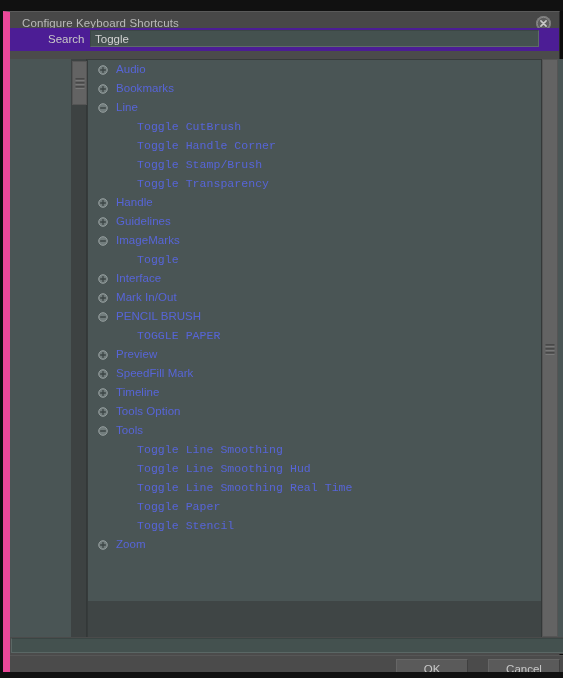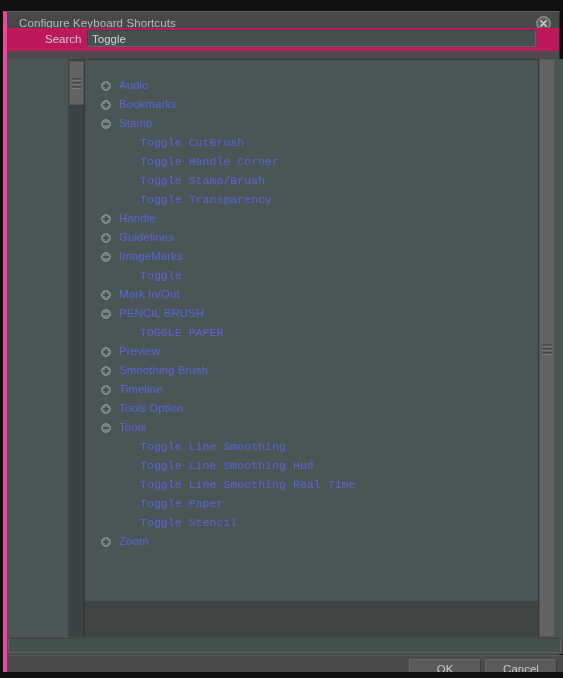--- a/index.html
+++ b/index.html
@@ -32,21 +32,21 @@
 
   
   .dialog {
     position: absolute;
     left: 3px;
     top: 11px;
     width: 557px;
     height: 661px;
     background: #4b4b4b;
     border-top: 1px solid #5a5a5a;
-    border-left: 4px solid #ec4899;
+    border-left: 7px solid #ec4899;
     border-right: 1px solid #2a2a2a;
     box-sizing: border-box;
   }
 
   
   .titlebar {
     position: absolute;
     left: 0; top: 0;
     width: 100%;
     height: 24px;
@@ -74,21 +74,21 @@
   }
   .close-btn svg { display: block; }
 
   
   .search-row {
     position: absolute;
     left: 0;
     top: 16px;
     width: 100%;
     height: 23px;
-    background: #be185d;
+    background: #4c1d95;
   }
   .search-label {
     position: absolute;
     left: 38px;
     top: 5px;
     font-size: 11.5px;
     color: #c8c8c8;
   }
   .search-input {
     position: absolute;
@@ -226,23 +226,22 @@
     display: block;
     height: 1px;
     background: #2e2e2e;
     box-shadow: 0 1px 0 #8d8d8d;
   }
 
   
   .tree {
     position: absolute;
     left: 0;
-    top: 16px;
+    top: 0;
     width: 453px;
-    padding-left: 6px;
   }
   .tree-row {
     position: relative;
     height: 19px;
     line-height: 19px;
     white-space: nowrap;
     cursor: default;
   }
   .toggle-icon {
     position: absolute;
@@ -310,21 +309,21 @@
     text-align: center;
     font-size: 11.5px;
     color: #c9c9c9;
     background: #5a5a5a;
     border: 1px solid #666666;
     border-bottom-color: #3f3f3f;
     border-right-color: #3f3f3f;
     box-sizing: border-box;
     cursor: pointer;
   }
-  .btn-ok { left: 402px; width: 72px; }
+  .btn-ok { left: 386px; width: 72px; }
   .btn-cancel { left: 478px; width: 72px; }
 
   
   .bottom-strip {
     position: absolute;
     left: 0;
     bottom: 0;
     width: 563px;
     height: 6px;
     background: #111111;
@@ -389,21 +388,21 @@
                 </span>
                 <span class="row-label">Bookmarks</span>
               </div>
               <div class="tree-row level-parent">
                 <span class="toggle-icon">
                   <svg width="10" height="10" viewBox="0 0 10 10">
                     <circle cx="5" cy="5" r="4.3" fill="#717c7c" stroke="#9aa3a3" stroke-width="0.9"></circle>
                     <path d="M2.6 5 H7.4" stroke="#3d4545" stroke-width="1.3" stroke-linecap="round"></path>
                   </svg>
                 </span>
-                <span class="row-label">Stamp</span>
+                <span class="row-label">Line</span>
               </div>
               <div class="tree-row level-child">
                 <span class="row-label">Toggle CutBrush</span>
               </div>
               <div class="tree-row level-child">
                 <span class="row-label">Toggle Handle Corner</span>
               </div>
               <div class="tree-row level-child">
                 <span class="row-label">Toggle Stamp/Brush</span>
               </div>
@@ -443,20 +442,30 @@
                 <span class="row-label">Toggle</span>
               </div>
               <div class="tree-row level-parent">
                 <span class="toggle-icon">
                   <svg width="10" height="10" viewBox="0 0 10 10">
                     <circle cx="5" cy="5" r="4.3" fill="#717c7c" stroke="#9aa3a3" stroke-width="0.9"></circle>
                     <path d="M2.6 5 H7.4" stroke="#3d4545" stroke-width="1.3" stroke-linecap="round"></path>
                     <path d="M5 2.6 V7.4" stroke="#3d4545" stroke-width="1.3" stroke-linecap="round"></path>
                   </svg>
                 </span>
+                <span class="row-label">Interface</span>
+              </div>
+              <div class="tree-row level-parent">
+                <span class="toggle-icon">
+                  <svg width="10" height="10" viewBox="0 0 10 10">
+                    <circle cx="5" cy="5" r="4.3" fill="#717c7c" stroke="#9aa3a3" stroke-width="0.9"></circle>
+                    <path d="M2.6 5 H7.4" stroke="#3d4545" stroke-width="1.3" stroke-linecap="round"></path>
+                    <path d="M5 2.6 V7.4" stroke="#3d4545" stroke-width="1.3" stroke-linecap="round"></path>
+                  </svg>
+                </span>
                 <span class="row-label">Mark In/Out</span>
               </div>
               <div class="tree-row level-parent">
                 <span class="toggle-icon">
                   <svg width="10" height="10" viewBox="0 0 10 10">
                     <circle cx="5" cy="5" r="4.3" fill="#717c7c" stroke="#9aa3a3" stroke-width="0.9"></circle>
                     <path d="M2.6 5 H7.4" stroke="#3d4545" stroke-width="1.3" stroke-linecap="round"></path>
                   </svg>
                 </span>
                 <span class="row-label">PENCIL BRUSH</span>
@@ -475,21 +484,21 @@
                 <span class="row-label">Preview</span>
               </div>
               <div class="tree-row level-parent">
                 <span class="toggle-icon">
                   <svg width="10" height="10" viewBox="0 0 10 10">
                     <circle cx="5" cy="5" r="4.3" fill="#717c7c" stroke="#9aa3a3" stroke-width="0.9"></circle>
                     <path d="M2.6 5 H7.4" stroke="#3d4545" stroke-width="1.3" stroke-linecap="round"></path>
                     <path d="M5 2.6 V7.4" stroke="#3d4545" stroke-width="1.3" stroke-linecap="round"></path>
                   </svg>
                 </span>
-                <span class="row-label">Smoothing Brush</span>
+                <span class="row-label">SpeedFill Mark</span>
               </div>
               <div class="tree-row level-parent">
                 <span class="toggle-icon">
                   <svg width="10" height="10" viewBox="0 0 10 10">
                     <circle cx="5" cy="5" r="4.3" fill="#717c7c" stroke="#9aa3a3" stroke-width="0.9"></circle>
                     <path d="M2.6 5 H7.4" stroke="#3d4545" stroke-width="1.3" stroke-linecap="round"></path>
                     <path d="M5 2.6 V7.4" stroke="#3d4545" stroke-width="1.3" stroke-linecap="round"></path>
                   </svg>
                 </span>
                 <span class="row-label">Timeline</span>

